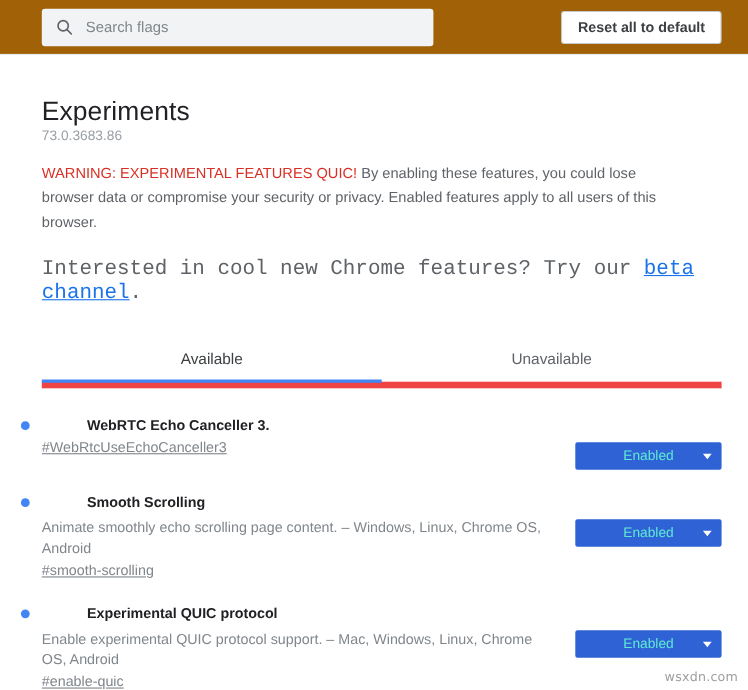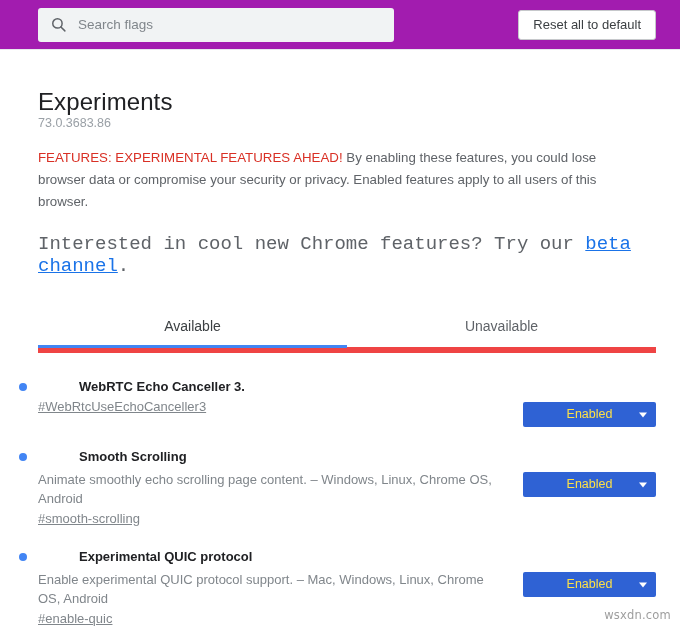--- a/index.html
+++ b/index.html
@@ -20,21 +20,21 @@
 
   
   .toolbar {
     position: relative;
     height: 50px;
     box-sizing: border-box;
     border-bottom: 1px solid #e8eaed;
     display: flex;
     align-items: center;
     padding: 0 24px 0 38px;
-    background: #a21caf;
+    background: #a16207;
   }
   .search-box {
     position: relative;
     flex: 0 0 auto;
     width: 356px;
     height: 34px;
     background: #f1f3f4;
     border-radius: 3px;
     display: flex;
     align-items: center;
@@ -70,20 +70,21 @@
     padding: 0 14px;
     background: #ffffff;
     border: 1px solid #c6c8cb;
     border-radius: 3px;
     font-family: "Liberation Sans", sans-serif;
     font-size: 13px;
     color: #3c4043;
     cursor: pointer;
     white-space: nowrap;
     line-height: 28px;
+    font-weight: bold;
   }
 
   
   .page {
     padding: 0 24px 0 38px;
     box-sizing: border-box;
   }
 
   .title-row {
     display: flex;
@@ -220,21 +221,21 @@
     background: #2f62d4;
     border-radius: 2px;
     display: flex;
     align-items: center;
     justify-content: center;
     cursor: pointer;
     user-select: none;
   }
   .flag-select-label {
     font-size: 12.5px;
-    color: #fde047;
+    color: #5eead4;
     line-height: 25px;
   }
   .flag-select-arrow {
     position: absolute;
     right: 9px;
     top: 50%;
     transform: translateY(-50%);
     width: 0;
     height: 0;
     border-left: 4px solid transparent;
@@ -270,21 +271,21 @@
 
 <div class="page">
 
   <div class="title-row">
     <h1 class="page-title">Experiments</h1>
     <div class="title-spacer"></div>
     <div class="version">73.0.3683.86</div>
   </div>
 
   <div class="warning-block">
-    <span class="warning-strong">FEATURES: EXPERIMENTAL FEATURES AHEAD!</span><span> By enabling these features, you could lose browser data or compromise your security or privacy. Enabled features apply to all users of this browser.</span>
+    <span class="warning-strong">WARNING: EXPERIMENTAL FEATURES QUIC!</span><span> By enabling these features, you could lose browser data or compromise your security or privacy. Enabled features apply to all users of this browser.</span>
   </div>
 
   <div class="beta-block">
     <span>Interested in cool new Chrome features? Try our </span><a class="beta-link" href="#">beta channel</a><span>.</span>
   </div>
 
   <div class="tabs">
     <div class="tab active">Available</div>
     <div class="tab">Unavailable</div>
   </div>

